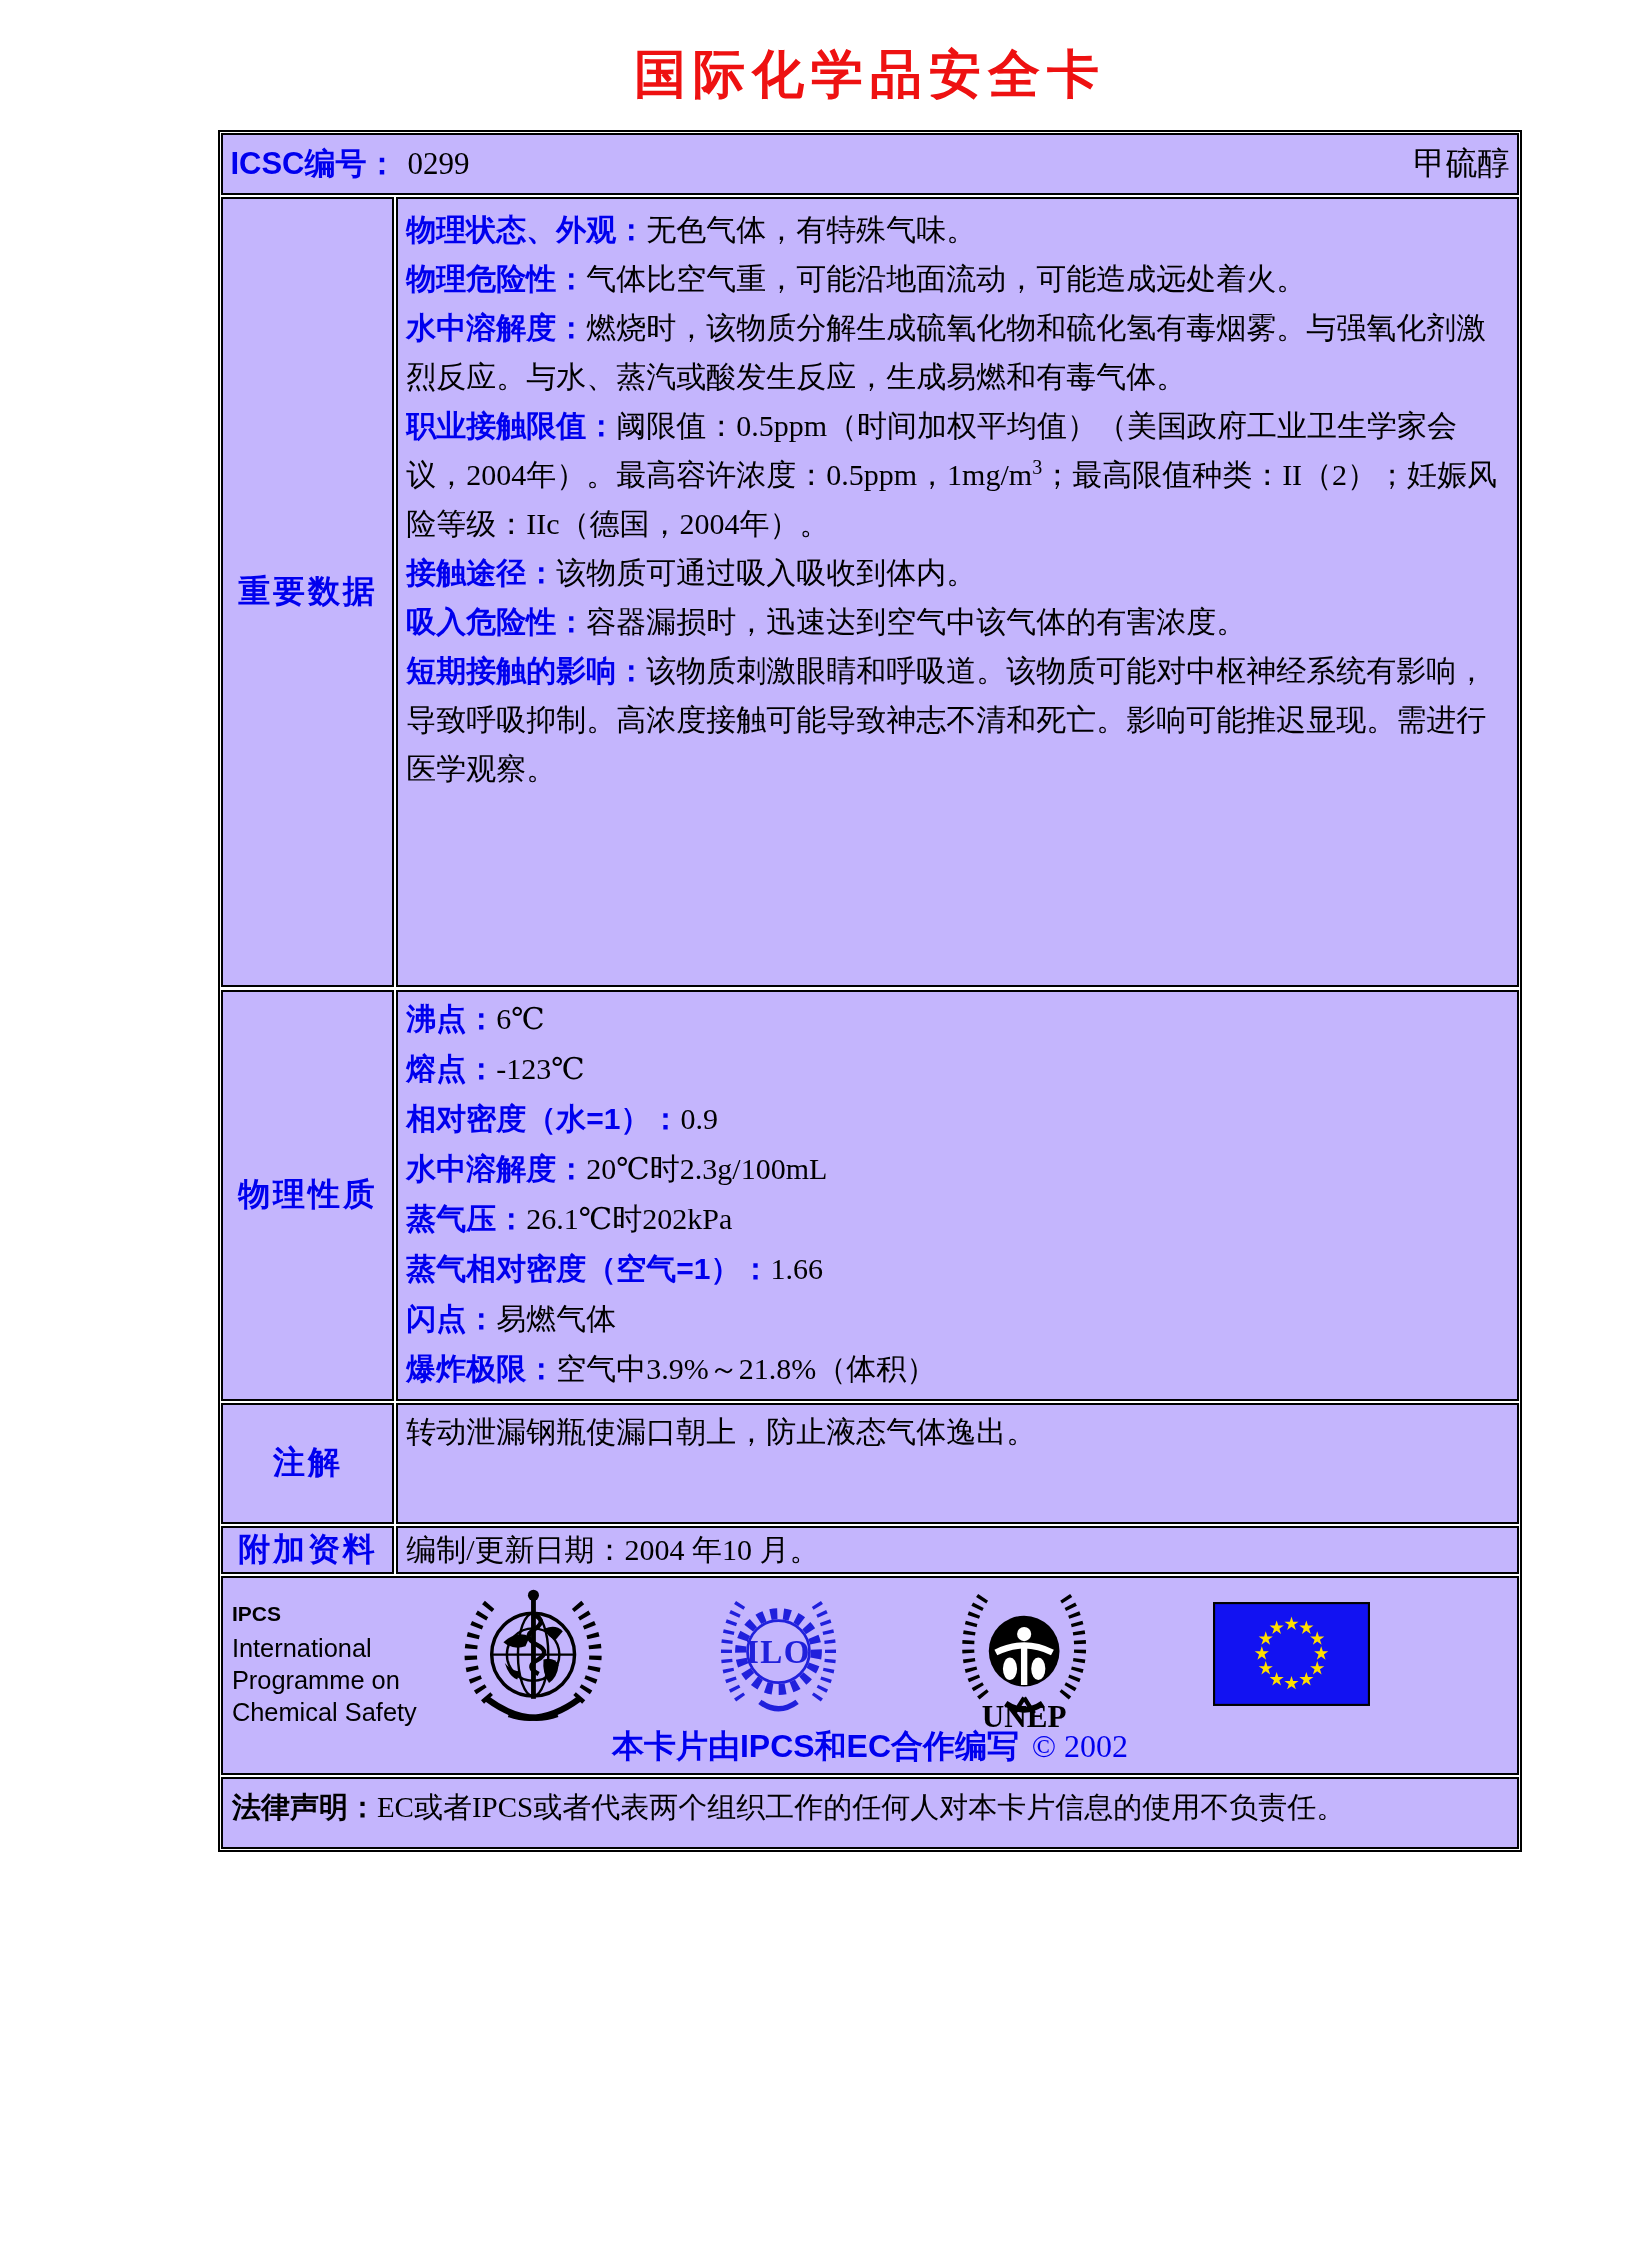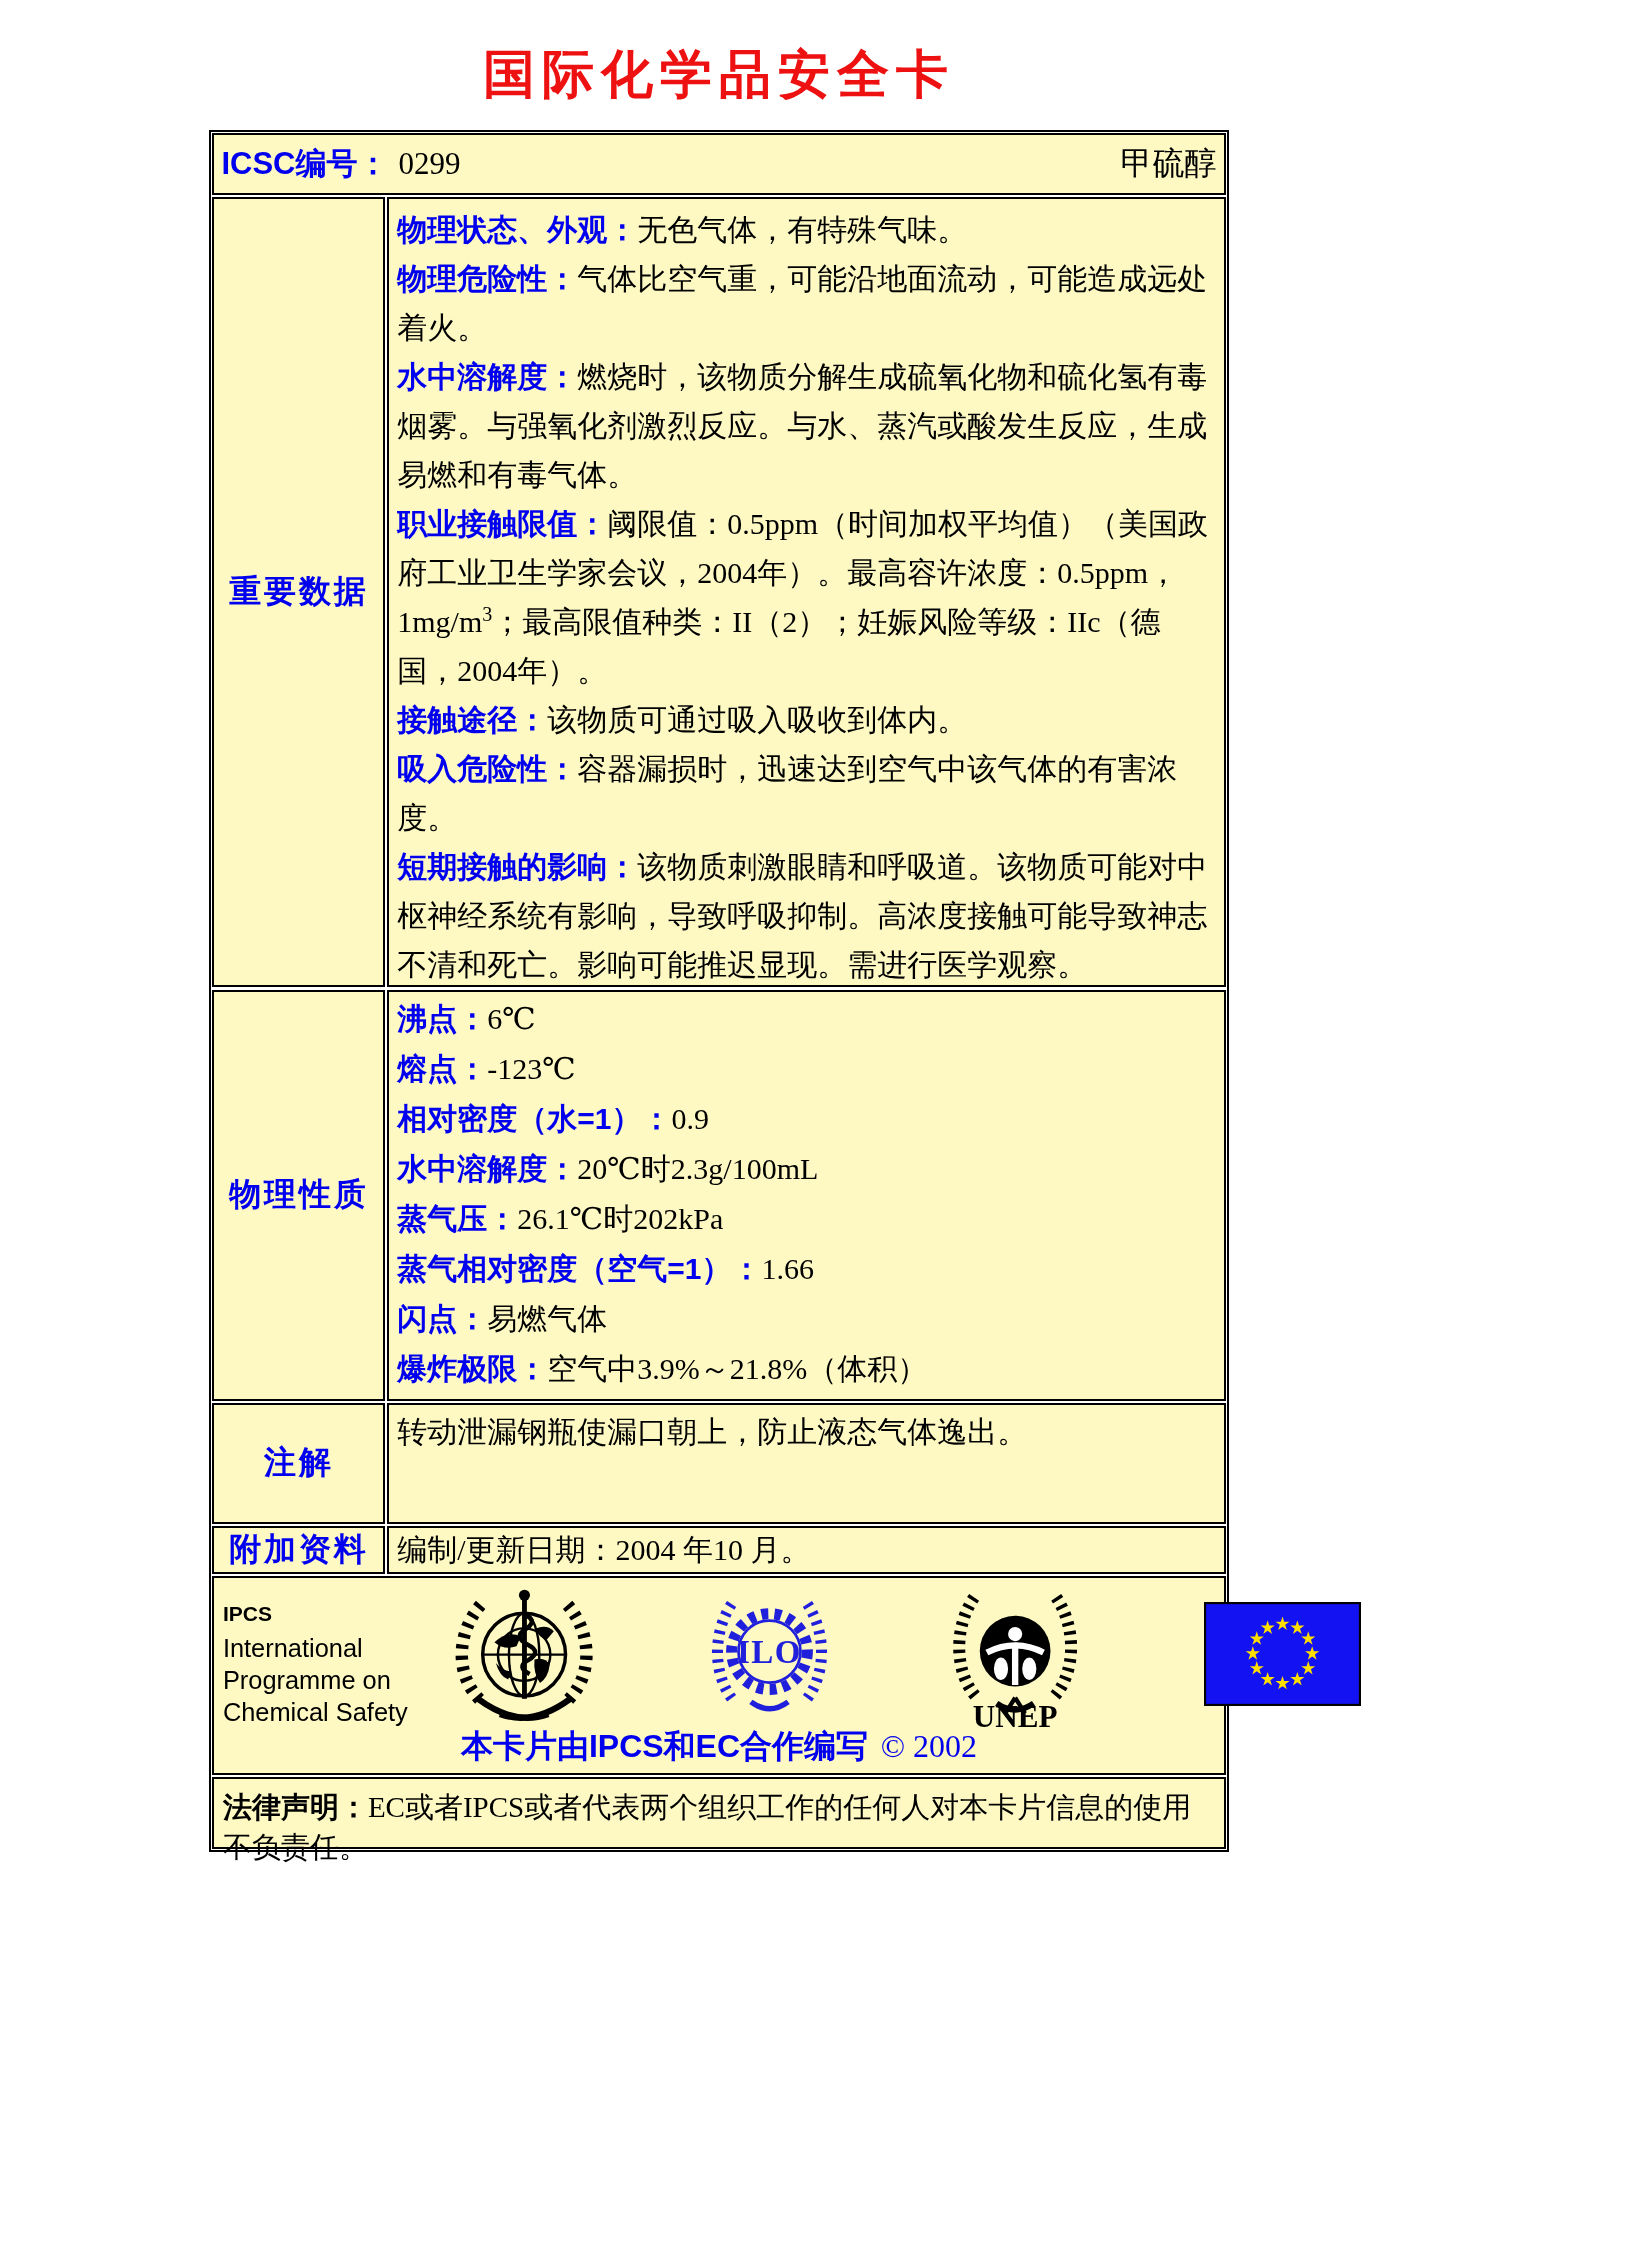--- a/index.html
+++ b/index.html
@@ -1,24 +1,24 @@
 <!DOCTYPE html>
 <html style="font-size:11.3px"><head>
 <meta charset="utf-8">
 <style>
   html,body{margin:0;padding:0;background:#ffffff;}
   #screen{position:relative;width:1647px;height:2261px;background:#ffffff;overflow:hidden;
           font-family:"Liberation Serif","DejaVu Serif",serif;color:#000;}
-  .doc{position:absolute;left:209px;top:37px;width:1020px;}
+  .doc{position:absolute;left:218px;top:37px;width:1304px;}
   .title{ text-align:center;color:#ee1111;font-weight:bold;font-size:52px;line-height:73px;
           letter-spacing:7px;font-family:"DejaVu Serif","Liberation Serif",serif;margin:0 0 20px 0;}
   .tbl{border:2.1px solid #000;padding:1.4px;background:#fff;}
   .row{display:flex;gap:1.4px;margin-bottom:2.1px;align-items:stretch;}
   .row:last-child{margin-bottom:0;}
-  .cell{border:2.1px solid #000;box-sizing:border-box;background:#fef9c3;}
+  .cell{border:2.1px solid #000;box-sizing:border-box;background:#c4b5fd;}
   .label-cell{flex:0 0 173px;display:flex;align-items:center;justify-content:center;
               color:#0000ee;font-weight:bold;font-size:32px;letter-spacing:2.8px;
               font-family:"Liberation Sans","DejaVu Sans",sans-serif;text-align:center;}
   .content-cell{flex:1 1 auto;}
   
   .r-header{height:62px;}
   .r-important{height:790px;}
   .r-physical{height:411px;}
   .r-env{height:118px;}
   .r-notes{height:121px;}

